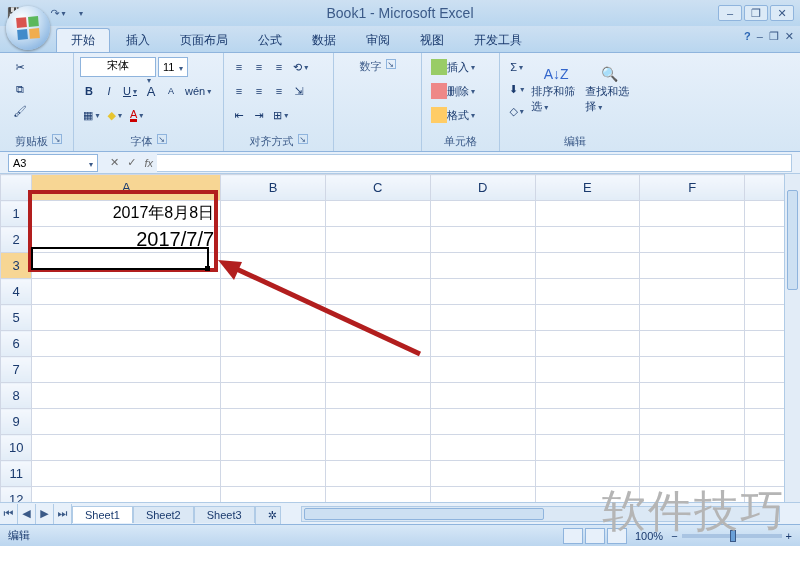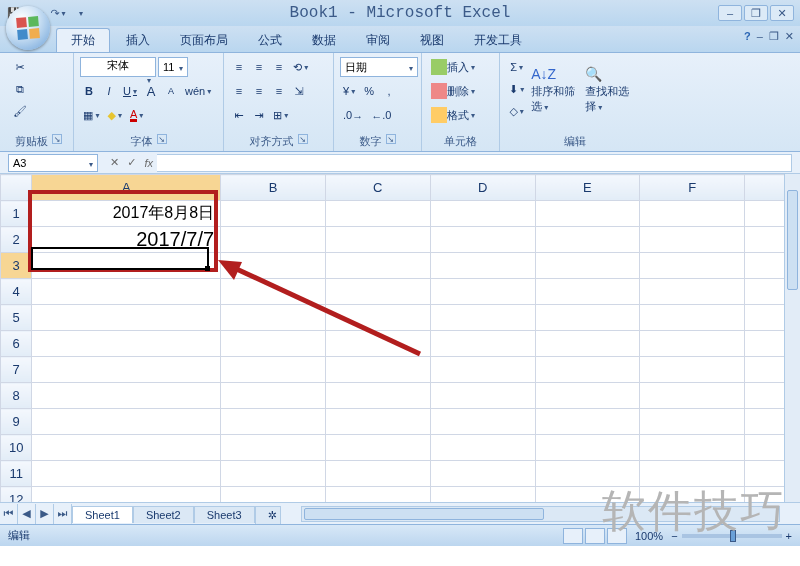--- a/index.html
+++ b/index.html
@@ -1,38 +1,38 @@
 <!DOCTYPE html>
 <html><head>
 <meta charset="utf-8">
 <style>
 *{box-sizing:border-box;margin:0;padding:0;font-family:"Microsoft YaHei",Arial,sans-serif;}
 body{width:800px;height:566px;background:#fff;overflow:hidden;position:relative;}
 .titlebar{height:26px;background:linear-gradient(#cde0f2,#b9d6ef);display:flex;align-items:center;position:relative;}
 .qat{display:flex;align-items:center;gap:6px;margin-left:6px;}
 .qat .q{width:16px;height:16px;display:flex;align-items:center;justify-content:center;font-size:11px;color:#3a5a8a;}
-.apptitle{position:absolute;left:50%;transform:translateX(-50%);font-size:16px;color:#3b5a88;font-family:Liberation Mono, monospace;}
+.apptitle{position:absolute;left:50%;transform:translateX(-50%);font-size:14px;color:#3b5a88;}
 .winbtns{position:absolute;right:6px;display:flex;gap:2px;}
 .winbtns div{width:24px;height:16px;background:#dceaf7;border:1px solid #8fb4dd;font-size:11px;display:flex;align-items:center;justify-content:center;color:#3b5a88;border-radius:2px;}
 .orbwrap{position:absolute;left:6px;top:6px;width:44px;height:44px;border-radius:50%;background:radial-gradient(circle at 35% 30%,#fff,#cfe3f5 40%,#6aa0d8);box-shadow:0 1px 3px rgba(0,0,0,.4);z-index:5;display:flex;align-items:center;justify-content:center;}
 .orbwrap .flag{width:22px;height:22px;display:grid;grid-template-columns:1fr 1fr;grid-template-rows:1fr 1fr;gap:2px;transform:rotate(-5deg);}
 .orbwrap .flag span:nth-child(1){background:#d9534f;}
 .orbwrap .flag span:nth-child(2){background:#5cb85c;}
 .orbwrap .flag span:nth-child(3){background:#428bca;}
 .orbwrap .flag span:nth-child(4){background:#f0ad4e;}
 .tabs{height:26px;background:linear-gradient(#cde0f2,#b9d6ef);display:flex;align-items:flex-end;padding-left:56px;gap:2px;}
 .tabs .tab{padding:3px 14px;font-size:12px;color:#1a3a6e;cursor:default;}
 .tabs .tab.active{background:#e7f0fa;border:1px solid #8fb4dd;border-bottom:none;border-radius:3px 3px 0 0;}
 .tabhelps{position:absolute;right:6px;top:30px;display:flex;gap:6px;font-size:11px;color:#3b5a88;}
 .ribbon{height:100px;background:linear-gradient(#e7f0fa,#d5e6f5);border-top:1px solid #8fb4dd;border-bottom:1px solid #8fb4dd;display:flex;padding-left:4px;}
 .group{border-right:1px solid #b0cbe6;padding:4px 6px 2px 6px;display:flex;flex-direction:column;justify-content:space-between;}
 .group .body{flex:1;display:flex;gap:4px;align-items:flex-start;}
 .group .label{font-size:11px;color:#3b5a88;text-align:center;margin-top:2px;display:flex;justify-content:center;gap:4px;}
 .group .label .lau{width:10px;height:10px;border:1px solid #8fb4dd;font-size:8px;display:flex;align-items:center;justify-content:center;color:#3b5a88;}
-.bigbtn{width:40px;height:66px;display:flex;flex-direction:column;justify-content:center;gap:2px;}
+.bigbtn{width:40px;height:66px;display:flex;flex-direction:column;align-items:center;justify-content:center;gap:2px;}
 .bigbtn .ic{width:24px;height:24px;}
 .bigbtn .tx{font-size:11px;color:#1a3a6e;}
 .col{display:flex;flex-direction:column;gap:2px;}
 .row{display:flex;gap:2px;align-items:center;}
 .btn{min-width:18px;height:20px;padding:0 2px;display:flex;align-items:center;justify-content:center;font-size:11px;color:#1a3a6e;border:1px solid transparent;}
 .dd::after{content:"▾";font-size:8px;margin-left:2px;color:#3b5a88;}
 .sel{height:20px;border:1px solid #8fb4dd;background:#fff;font-size:11px;padding:0 4px;display:flex;align-items:center;}
 .fontname{width:76px;flex-direction:column;}
 .fontsize{width:30px;}
 .sel .dd{margin-left:auto;}
@@ -186,35 +186,20 @@
         <div class="btn dd">⊞</div>
       </div>
     </div>
     <div class="label">
         <span>对齐方式</span>
         <span class="lau">↘</span>
       </div>
   </div>
 
   <div class="group" style="width:88px">
-    <div class="body col">
-      <div class="sel" style="width:78px">
-          <span>日期</span>
-          <span class="dd"></span>
-        </div>
-      <div class="row">
-        <div class="btn dd">¥</div>
-        <div class="btn">%</div>
-        <div class="btn">,</div>
-      </div>
-      <div class="row">
-        <div class="btn">.0→</div>
-        <div class="btn">←.0</div>
-      </div>
-    </div>
     <div class="label">
         <span>数字</span>
         <span class="lau">↘</span>
       </div>
   </div>
 
 
   <div class="group" style="width:78px">
     <div class="body col">
       <div class="btn dd" style="justify-content:flex-start;width:68px">

